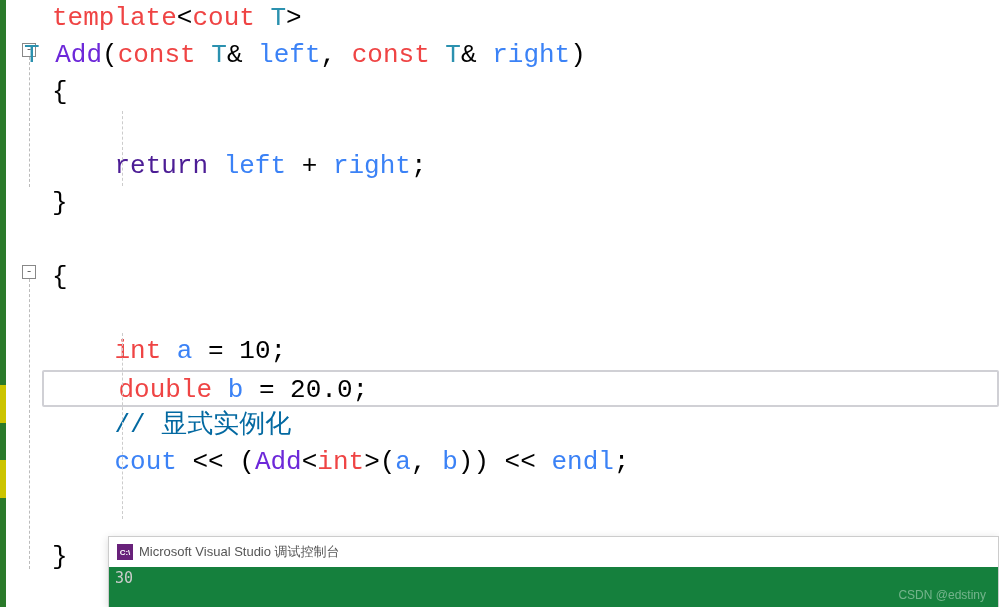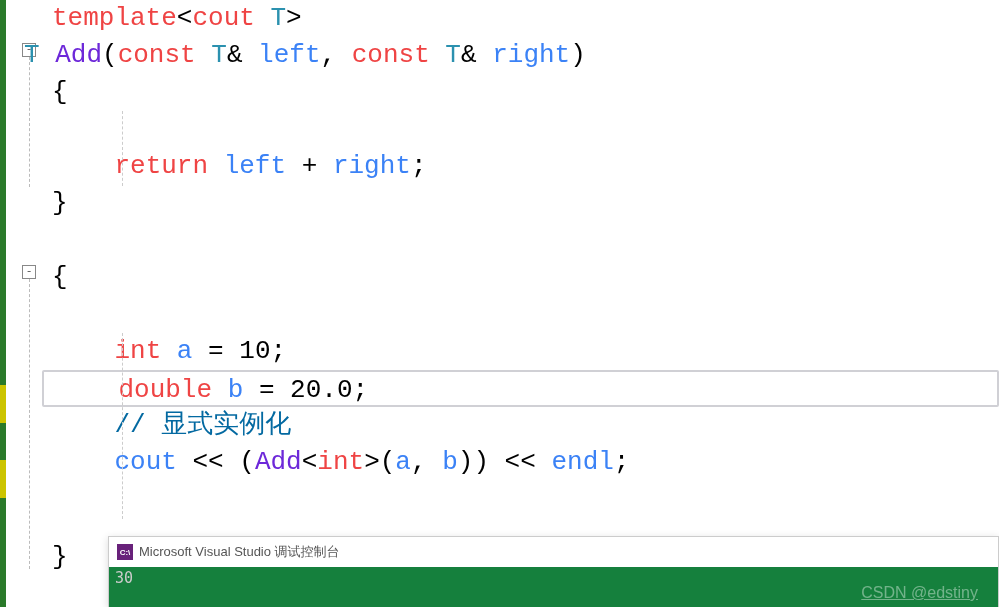--- a/index.html
+++ b/index.html
@@ -80,21 +80,21 @@
       border-radius: 2px;
       margin-left: -2px;
       padding-left: 12px;
     }
     .tk-keyword { color: #ef4444; }
     .tk-type { color: #2b91af; }
     .tk-op { color: #000; }
     .tk-id { color: #3b82f6; }
     .tk-num { color: #000; }
     .tk-comment { color: #0369a1; }
-    .tk-return { color: #ef4444; }
+    .tk-return { color: #4c1d95; }
     .tk-text { color: #6d28d9; }
     
     .console-window {
       position: absolute;
       left: 108px;
       top: 536px;
       width: 891px;
       height: 71px;
       background: #fff;
       border: 1px solid #ccc;
@@ -125,26 +125,25 @@
     .console-body {
       height: 41px;
       background: #15803d;
       color: #ccc;
       font-family: 'Consolas', monospace;
       font-size: 15px;
       padding: 2px 6px;
     }
     .watermark {
       position: absolute;
-      right: 20px;
+      right: 12px;
       bottom: 4px;
       color: rgba(255,255,255,0.4);
-      font-size: 16px;
+      font-size: 12px;
       font-family: sans-serif;
-      text-decoration: underline;
     }
     .indent-guide {
       position: absolute;
       width: 0;
       border-left: 1px dashed #ccc;
     }
   </style>
 </head>
 <body>
 

